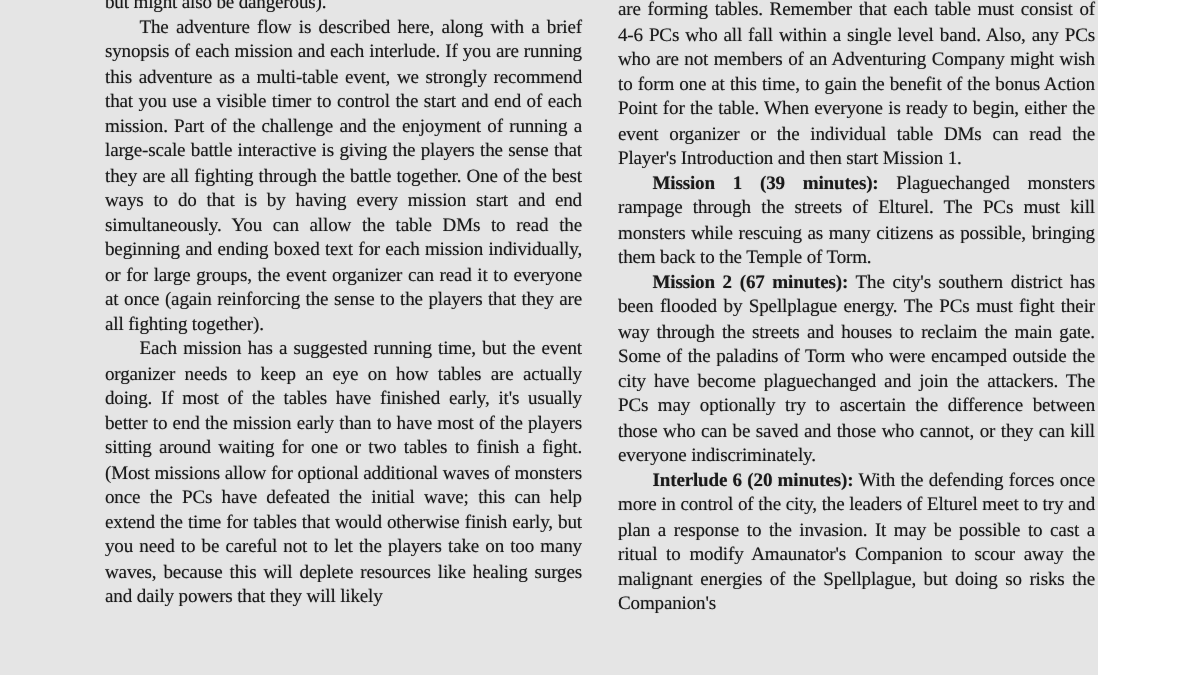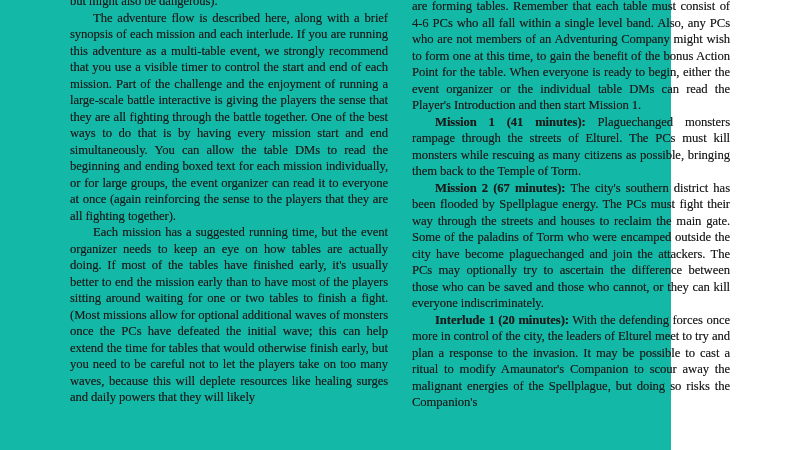--- a/index.html
+++ b/index.html
@@ -6,23 +6,23 @@
     margin: 0;
     padding: 0;
     width: 800px;
     height: 450px;
     overflow: hidden;
     background: #ffffff;
   }
   .page {
     position: absolute;
     left: 0; top: 0;
-    width: 671px;
+    width: 732px;
     height: 450px;
-    background: #14b8a6;
+    background: #e5e5e5;
   }
   .col {
     position: absolute;
     width: 318px;
     text-align: justify;
     font-family: "Liberation Serif", "DejaVu Serif", serif;
     font-size: 12.7px;
     line-height: 16.5px;
     color: #1a1a1a;
     letter-spacing: -0.1px;
@@ -44,26 +44,26 @@
 
   <div class="col" id="col-left">
     <p class="para"><span>but might also be dangerous).</span></p>
     <p class="para indent"><span>The adventure flow is described here, along with a brief synopsis of each mission and each interlude. If you are running this adventure as a multi-table event, we strongly recommend that you use a visible timer to control the start and end of each mission. Part of the challenge and the enjoyment of running a large-scale battle interactive is giving the players the sense that they are all fighting through the battle together. One of the best ways to do that is by having every mission start and end simultaneously. You can allow the table DMs to read the beginning and ending boxed text for each mission individually, or for large groups, the event organizer can read it to everyone at once (again reinforcing the sense to the players that they are all fighting together).</span></p>
     <p class="para indent"><span>Each mission has a suggested running time, but the event organizer needs to keep an eye on how tables are actually doing. If most of the tables have finished early, it's usually better to end the mission early than to have most of the players sitting around waiting for one or two tables to finish a fight. (Most missions allow for optional additional waves of monsters once the PCs have defeated the initial wave; this can help extend the time for tables that would otherwise finish early, but you need to be careful not to let the players take on too many waves, because this will deplete resources like healing surges and daily powers that they will likely</span></p>
   </div>
 
   <div class="col" id="col-right">
     <p class="para"><span>are forming tables. Remember that each table must consist of 4-6 PCs who all fall within a single level band. Also, any PCs who are not members of an Adventuring Company might wish to form one at this time, to gain the benefit of the bonus Action Point for the table. When everyone is ready to begin, either the event organizer or the individual table DMs can read the Player's Introduction and then start Mission 1.</span></p>
     <p class="para indent">
-      <span class="lead">Mission 1 (41 minutes):</span>
+      <span class="lead">Mission 1 (39 minutes):</span>
       <span>Plaguechanged monsters rampage through the streets of Elturel. The PCs must kill monsters while rescuing as many citizens as possible, bringing them back to the Temple of Torm.</span>
     </p>
     <p class="para indent">
       <span class="lead">Mission 2 (67 minutes):</span>
       <span>The city's southern district has been flooded by Spellplague energy. The PCs must fight their way through the streets and houses to reclaim the main gate. Some of the paladins of Torm who were encamped outside the city have become plaguechanged and join the attackers. The PCs may optionally try to ascertain the difference between those who can be saved and those who cannot, or they can kill everyone indiscriminately.</span>
     </p>
     <p class="para indent">
-      <span class="lead">Interlude 1 (20 minutes):</span>
+      <span class="lead">Interlude 6 (20 minutes):</span>
       <span>With the defending forces once more in control of the city, the leaders of Elturel meet to try and plan a response to the invasion. It may be possible to cast a ritual to modify Amaunator's Companion to scour away the malignant energies of the Spellplague, but doing so risks the Companion's</span>
     </p>
   </div>
 
 </div>
 
 </body></html>

